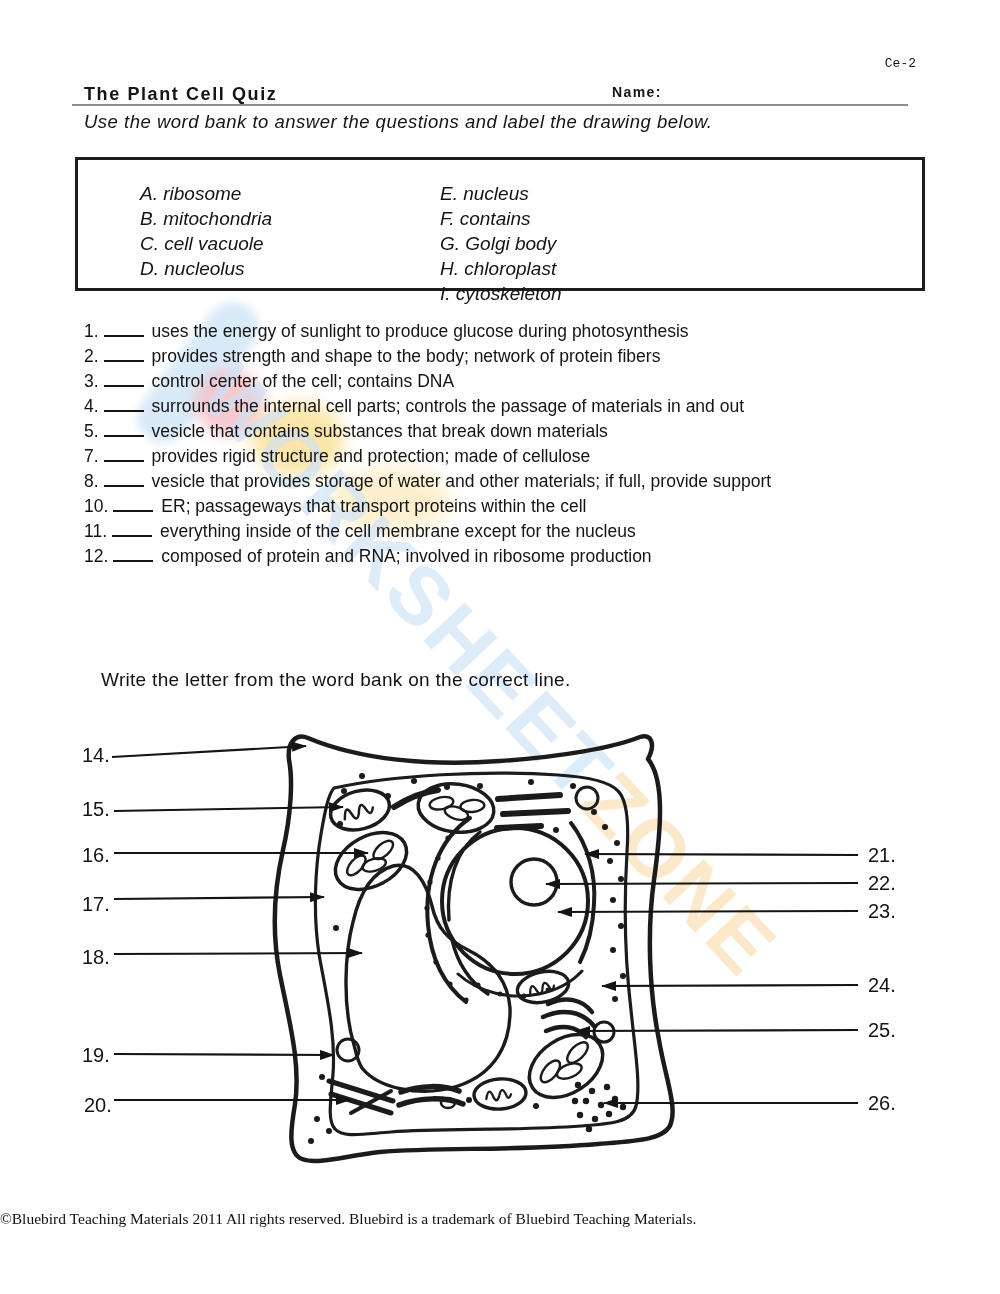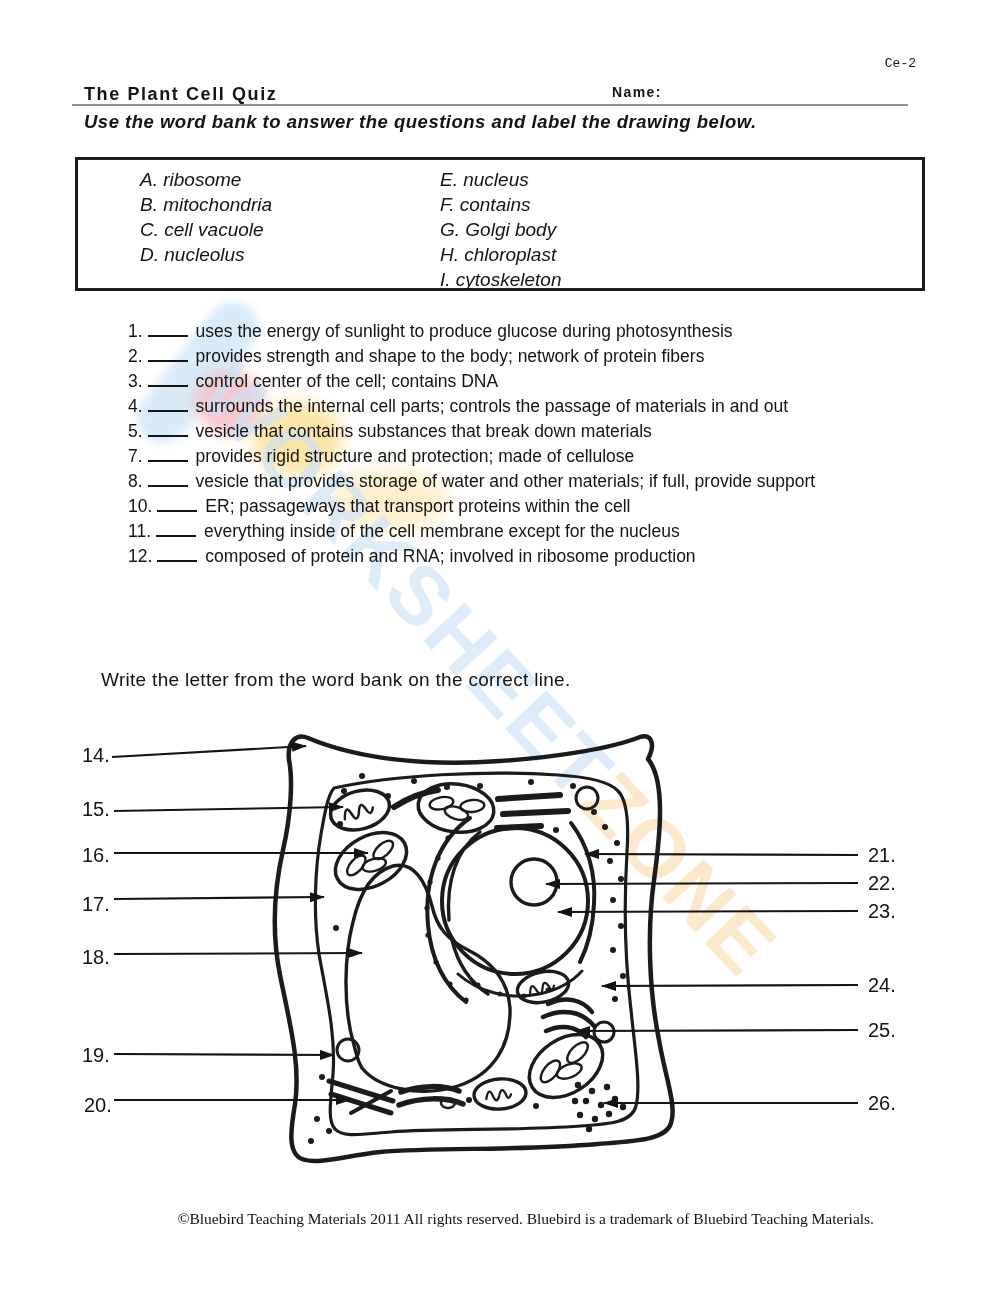--- a/index.html
+++ b/index.html
@@ -19,37 +19,37 @@
     border-radius:50%; filter:blur(9px); opacity:.9; }
   .wm-text { left:250px; top:345px; transform:rotate(47deg); transform-origin:0 0;
     font-size:82px; font-weight:bold; letter-spacing:3px; white-space:nowrap; opacity:.62; }
   .wm-text .b { color:#cbe2f8; }
   .wm-text .o { color:#fbdcae; }
   
   .code { position:absolute; right:84px; top:56px; font-family:Liberation Mono, monospace; font-size:13px; }
   .title { position:absolute; left:84px; top:84px; font-size:18px; font-weight:bold; letter-spacing:1.6px; }
   .name-label { position:absolute; left:612px; top:84px; font-size:14px; font-weight:bold; letter-spacing:1.4px; }
   .name-line { position:absolute; left:72px; top:86px; width:836px; height:18px; border-bottom:2px solid #8d8d8d; }
-  .instruction { position:absolute; left:84px; top:111px; font-size:18.5px; font-weight:bold; font-style:italic; letter-spacing:.5px; }
+  .instruction { position:absolute; left:84px; top:111px; font-size:18.5px; font-weight:normal; font-style:italic; letter-spacing:.5px; }
   
   .word-bank { position:absolute; left:75px; top:157px; width:844px; height:128px; border:3px solid #1c1c1c; }
-  .wb-col { position:absolute; top:7px; font-style:italic; font-size:19px; line-height:25px; white-space:nowrap; }
+  .wb-col { position:absolute; top:21px; font-style:italic; font-size:19px; line-height:25px; white-space:nowrap; }
   .wb-col.c1 { left:62px; } .wb-col.c2 { left:362px; } .wb-col.c3 { left:660px; }
   .wb-item.indent { padding-left:28px; }
   
   .questions { position:absolute; left:84px; top:319px; font-size:17.5px; line-height:25px; }
-  .q { white-space:nowrap;margin-left:44px; }
+  .q { white-space:nowrap; }
   .qblank { display:inline-block; width:40px; height:13px; border-bottom:2px solid #141414; margin:0 8px 0 5px; }
   
   .section-heading { position:absolute; left:84px; top:669px; font-size:19px; letter-spacing:.3px;margin-left:17px; }
   
   .diagram { position:absolute; left:0; top:690px; }
   .diagram .lbl { font-family:"Liberation Sans", sans-serif; font-size:20px; fill:#141414; }
   
-  .footer { position:absolute; left:0; top:1210px; width:874px; text-align:right;
+  .footer { position:absolute; left:0; top:1210px; width:874px; text-align:left;
     font-family:"Liberation Serif", serif; font-size:15.5px; color:#101010; }
 </style>
 </head>
 <body>
 
 <div class="page">
 
   <div>
     <div class="wm wm-band"></div>
     <div class="wm wm-pink"></div>

